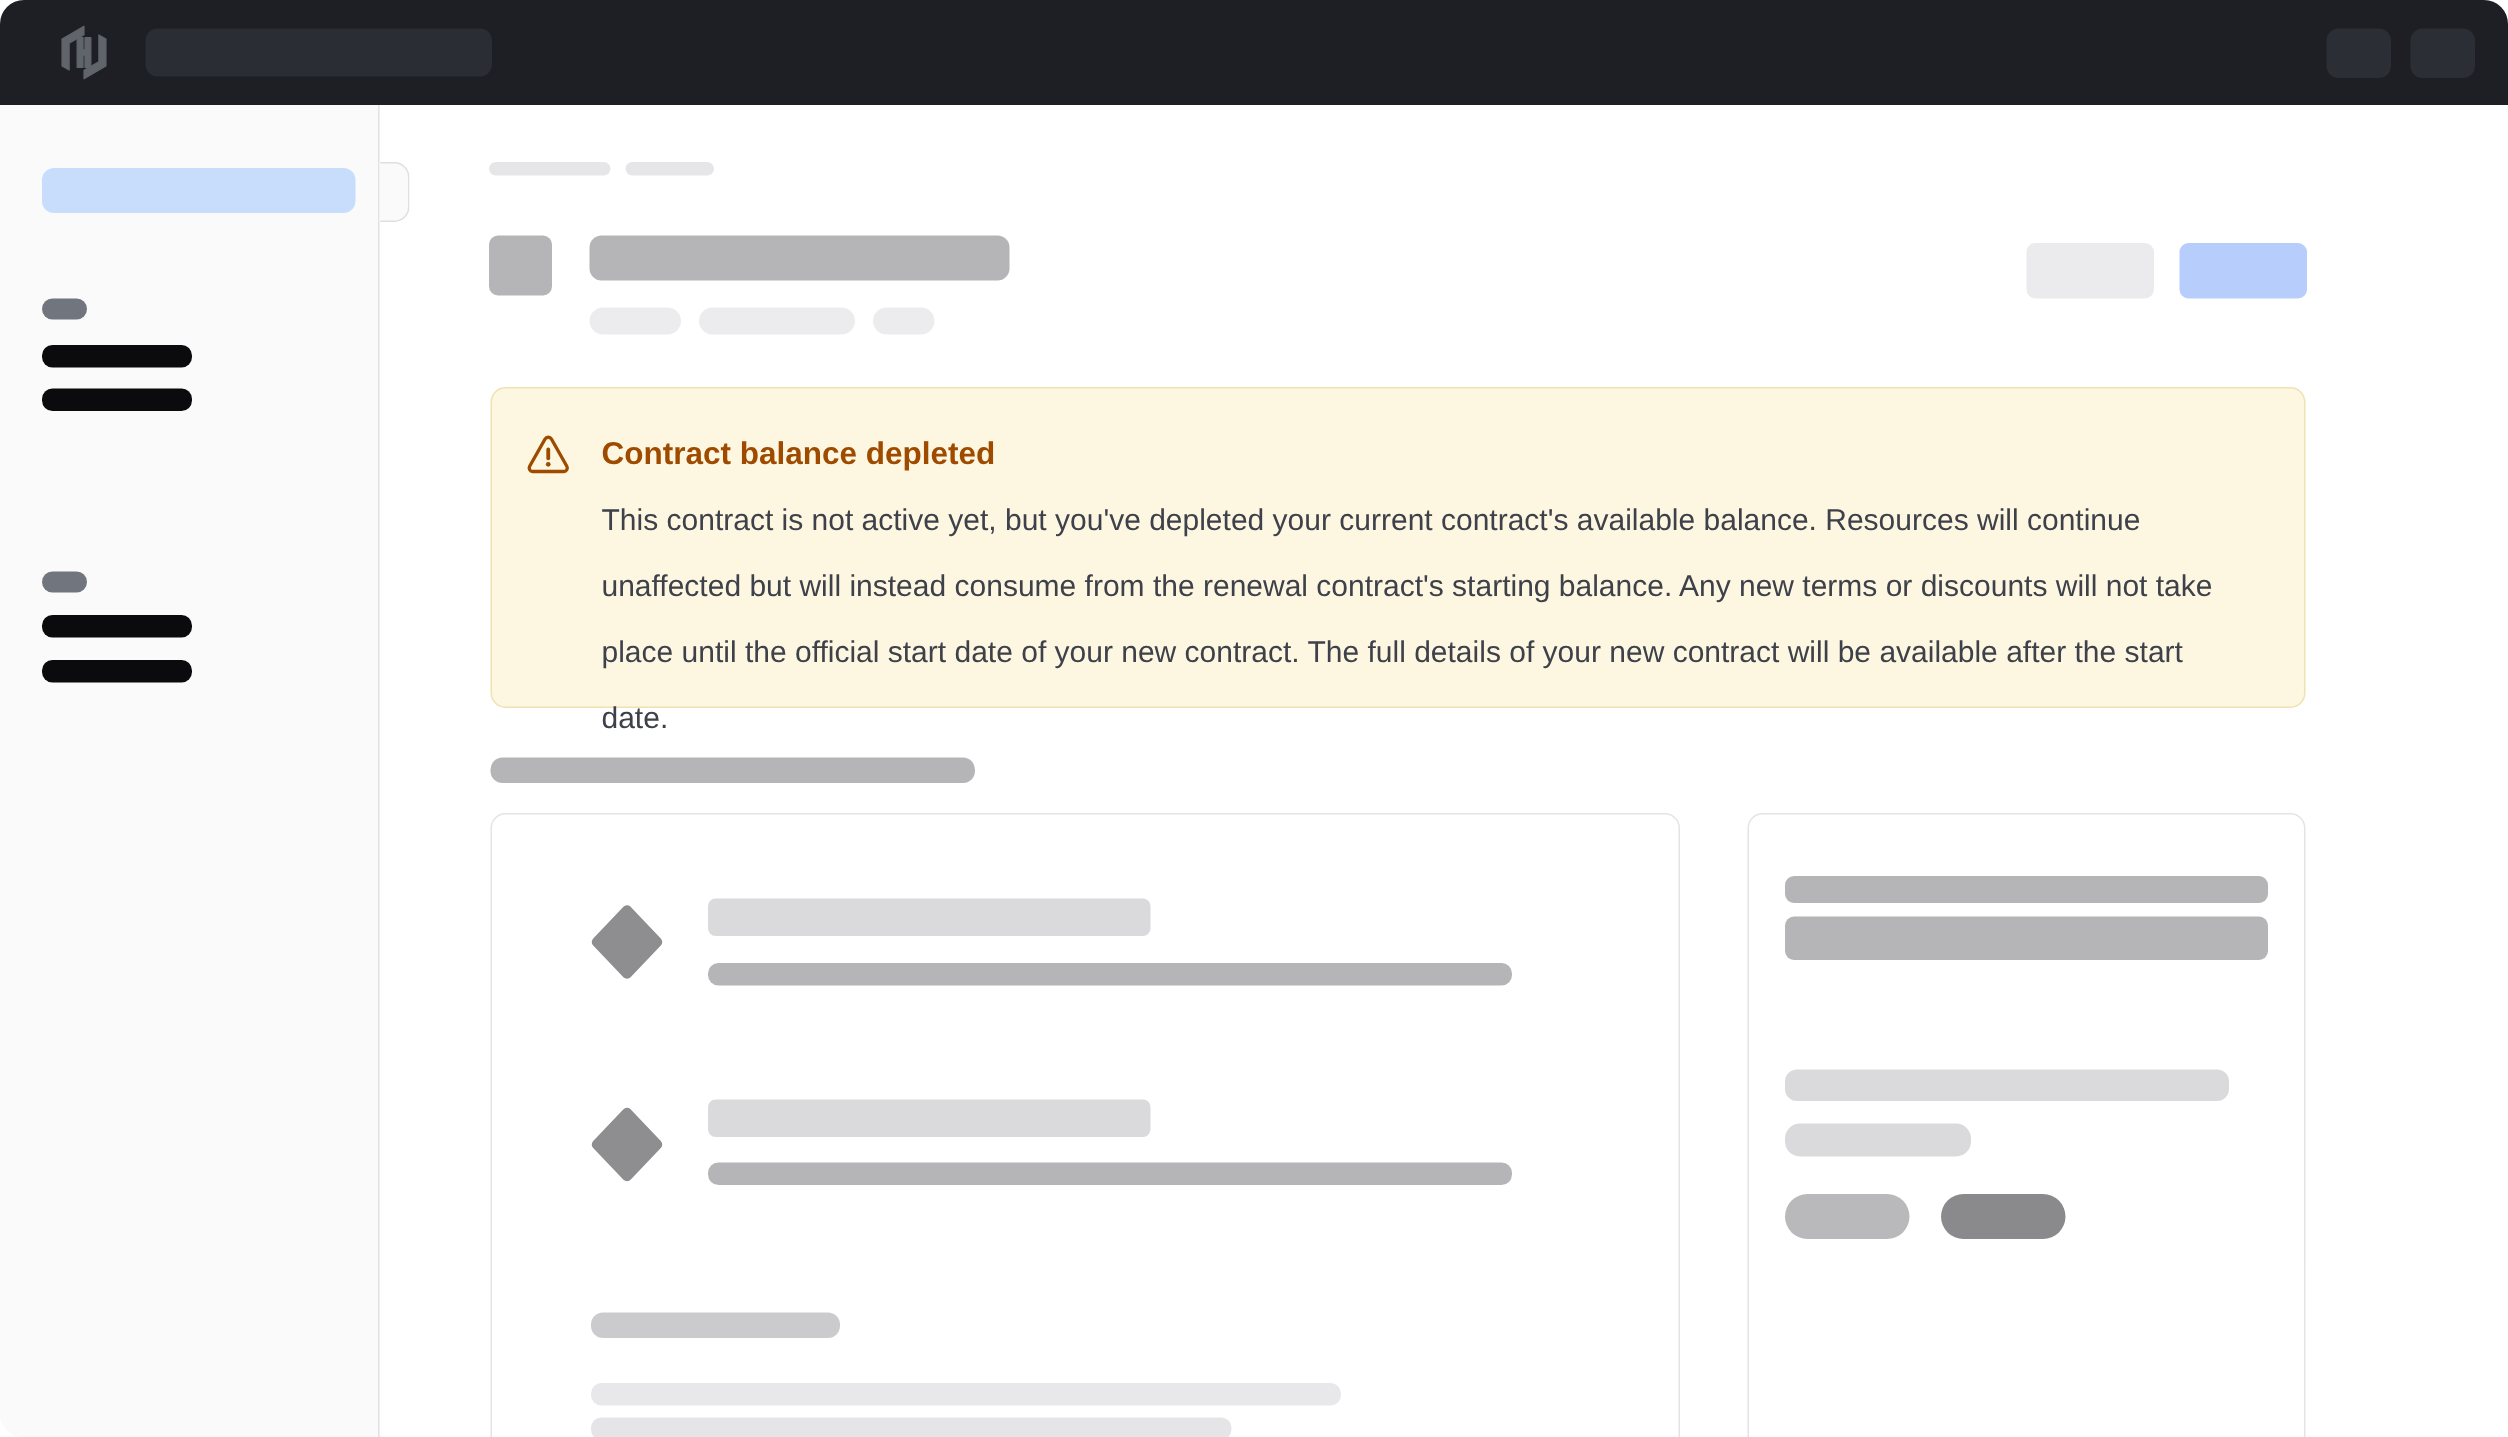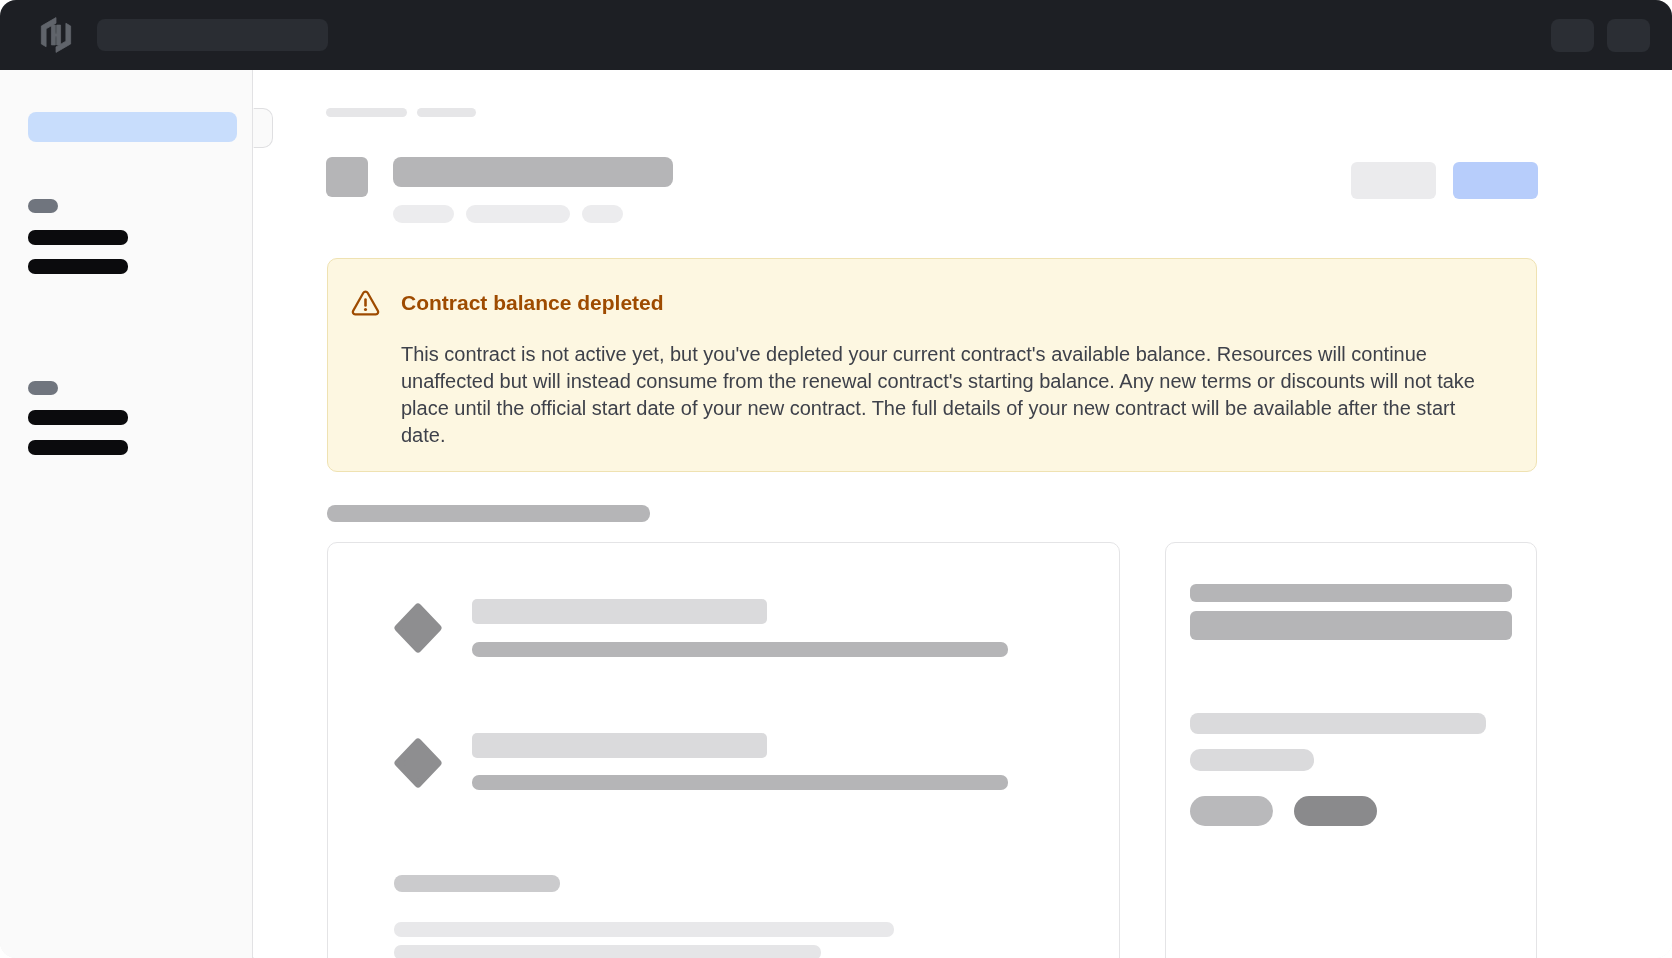--- a/index.html
+++ b/index.html
@@ -51,22 +51,22 @@
   .btn-secondary { left:1097px; background:#ebebed; }
   .btn-primary   { left:1199px; background:#b7cdfb; }
 
   
   .alert {
     position:absolute; left:73px; top:188px; width:1210px; height:214px;
     background:#fdf7e1; border:1px solid #efe2b2; border-radius:10px;
     display:flex; gap:21px; padding:30px 40px 0 23px;
   }
   .alert-icon { flex:0 0 auto; margin-top:1px; }
-  .alert-title { margin:0 0 24px 0; font-size:21px; line-height:28px; font-weight:700; color:#9e4b00; }
-  .alert-body  { margin:0; font-size:20px; line-height:27px; color:#3e414a; max-width:1100px; }
+  .alert-title { margin:0 0 8px 0; font-size:21px; line-height:28px; font-weight:700; color:#9e4b00; }
+  .alert-body  { margin:0; font-size:20px; line-height:44px; color:#3e414a; max-width:1100px; }
 
   
   .section-bar { position:absolute; left:73px; top:435px; width:323px; height:17px; border-radius:8px; background:#b5b5b7; }
   .card { position:absolute; top:472px; height:620px; background:#ffffff; border:1px solid #e4e4e6; border-radius:10px; }
   .card-left  { left:73px;  width:793px; }
   .card-right { left:911px; width:372px; }
 
   .diamond { position:absolute; left:65px; width:50px; height:52px; }
   .d1 { top:59px; } .d2 { top:194px; }
   .row-light { position:absolute; left:144px; width:295px; height:25px; border-radius:5px; background:#dadadc; }

